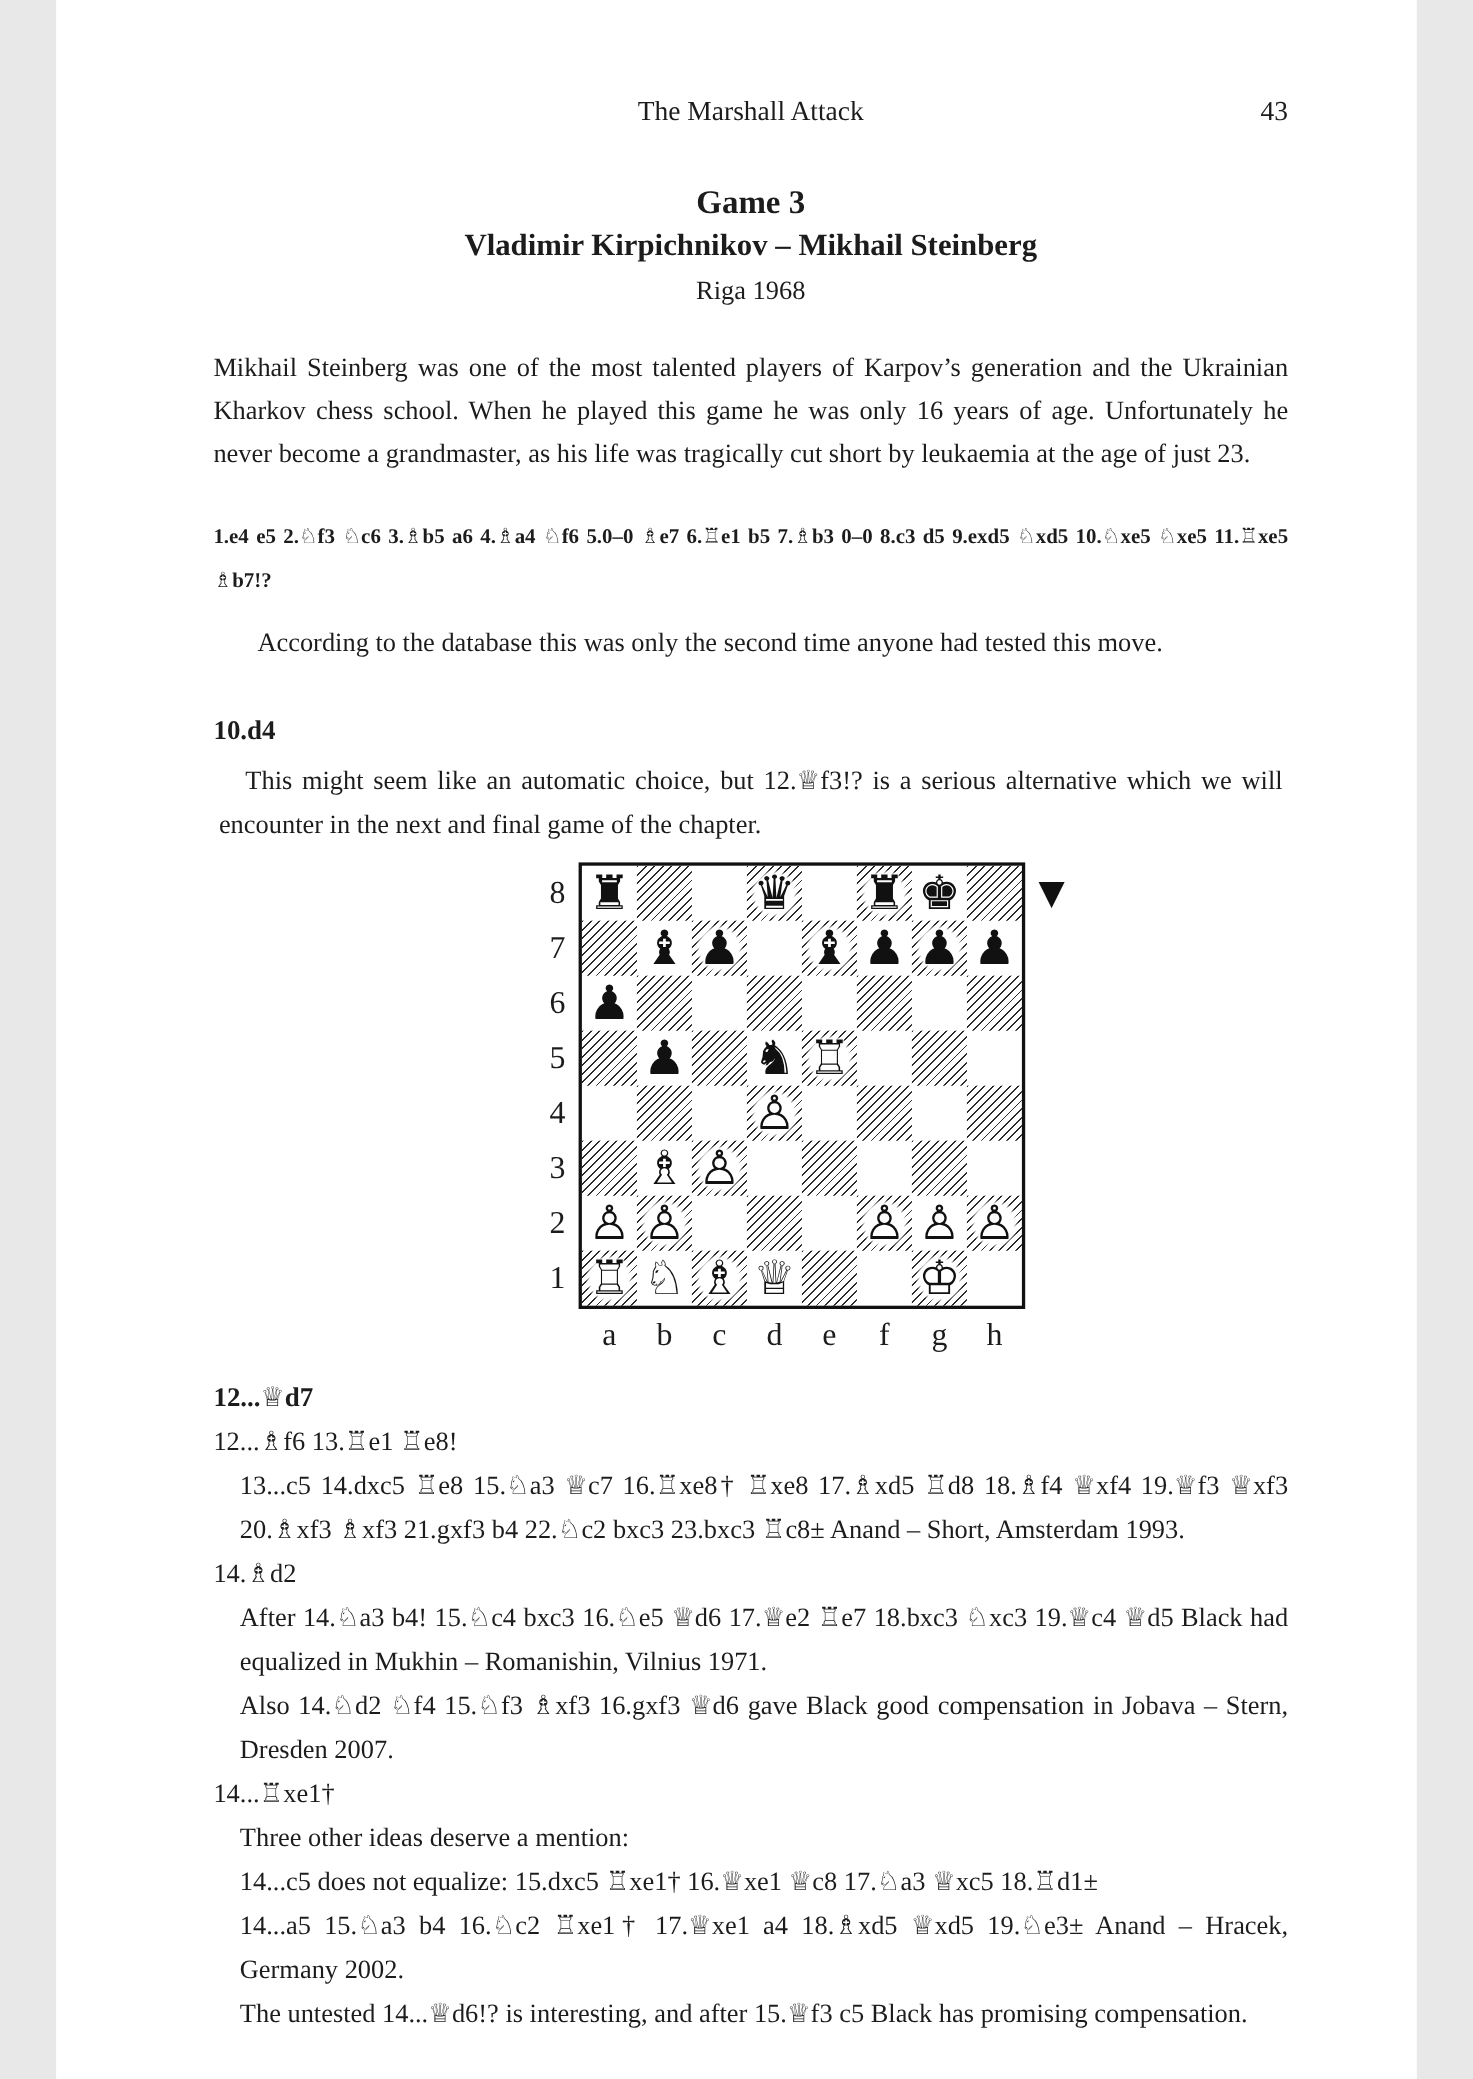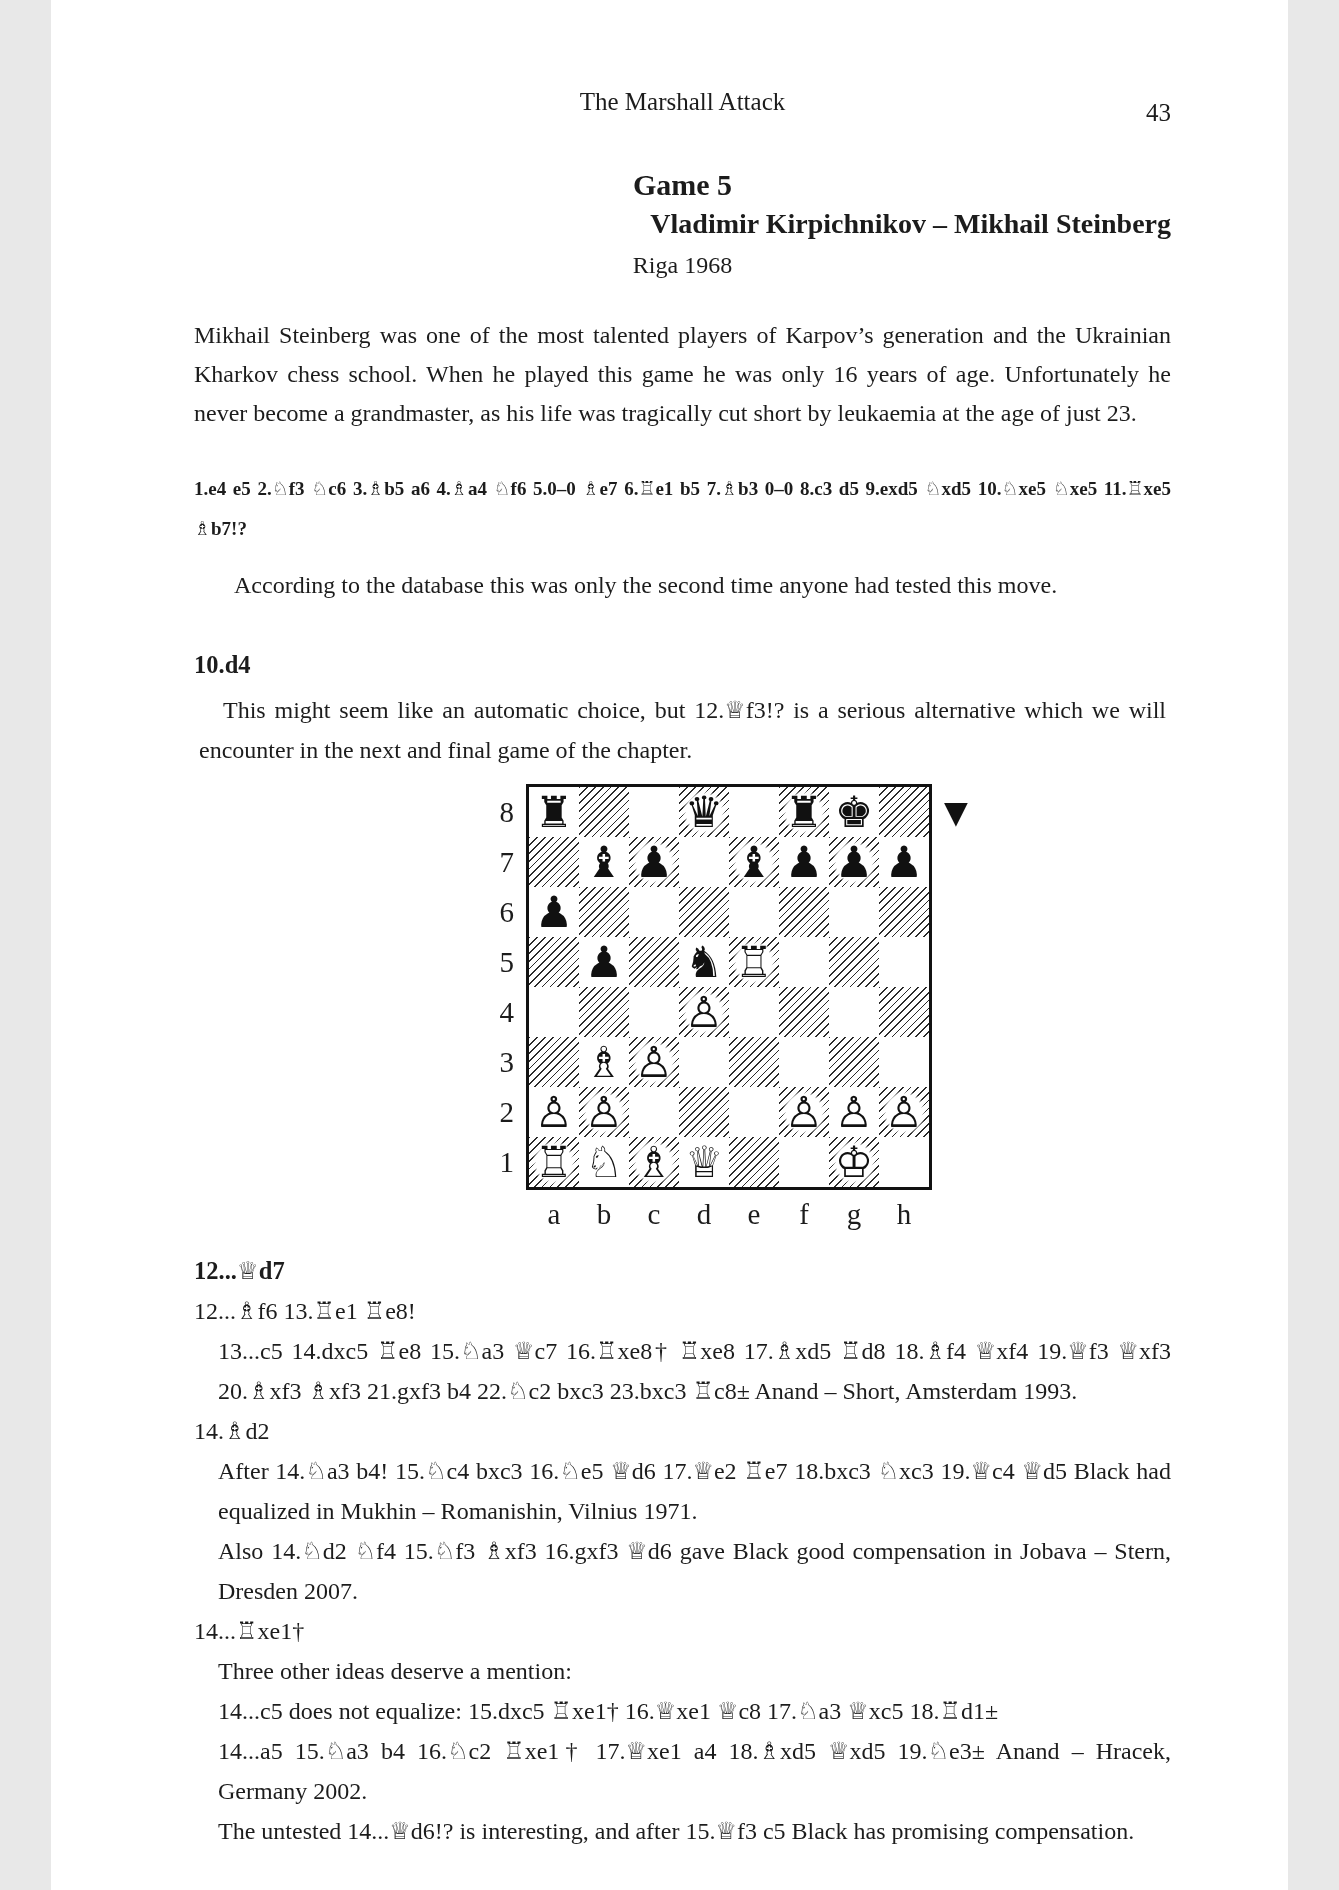--- a/index.html
+++ b/index.html
@@ -4,25 +4,25 @@
 <style>
   html,body{margin:0;padding:0;background:#e8e8e8;}
   .page{
     width:1237px;height:1890px;margin:0 auto;background:#ffffff;color:#1c1c1c;
     font-family:"Liberation Serif","DejaVu Serif","DejaVu Sans",serif;
     box-sizing:border-box;padding:88px 117px 16px 143px;overflow:hidden;position:relative;
   }
   
   .rh{position:relative;height:32px;font-size:25px;}
   .rh-title{position:absolute;left:0;right:0;text-align:center;}
-  .rh-page{position:absolute;right:0;top:11px;}
+  .rh-page{position:absolute;right:0;top:0;}
   
   .game-title{text-align:center;margin-top:48px;}
   .g-no{font-size:30px;font-weight:bold;line-height:34px;}
-  .g-players{font-size:28px;font-weight:bold;line-height:32px;margin-top:6px;text-align:right;}
+  .g-players{font-size:28px;font-weight:bold;line-height:32px;margin-top:6px;}
   .g-venue{font-size:24px;line-height:30px;margin-top:10px;}
   
   .intro{margin:36px 0 0;font-size:24px;line-height:39px;text-align:justify;}
   .mainline{margin:36px 0 0;font-size:19px;font-weight:bold;line-height:40px;text-align:justify;}
   .note{margin:16px;font-size:24px;line-height:40px;text-indent:24px;}
   .movehead{margin:40px 0 0;font-size:24.5px;font-weight:bold;line-height:40px;}
   .movehead.mh2{margin-top:20px;}
   .p-ind{margin:5px;font-size:24px;line-height:40px;text-indent:24px;text-align:justify;}
   .vline{margin:0;font-size:24px;line-height:40px;text-align:justify;}
   .vline.ind{margin-left:24px;}
@@ -48,21 +48,21 @@
 <body>
 
 <div class="page">
 
   <div class="rh">
     <div class="rh-title">The Marshall Attack</div>
     <div class="rh-page">43</div>
   </div>
 
   <div class="game-title">
-    <div class="g-no">Game 5</div>
+    <div class="g-no">Game 3</div>
     <div class="g-players">Vladimir Kirpichnikov – Mikhail Steinberg</div>
     <div class="g-venue">Riga 1968</div>
   </div>
 
   <p class="intro">Mikhail Steinberg was one of the most talented players of Karpov’s generation and the Ukrainian Kharkov chess school. When he played this game he was only 16 years of age. Unfortunately he never become a grandmaster, as his life was tragically cut short by leukaemia at the age of just 23.</p>
 
   <p class="mainline">1.e4 e5 2.♘f3 ♘c6 3.♗b5 a6 4.♗a4 ♘f6 5.0–0 ♗e7 6.♖e1 b5 7.♗b3 0–0 8.c3 d5 9.exd5 ♘xd5 10.♘xe5 ♘xe5 11.♖xe5 ♗b7!?</p>
   <p class="note">According to the database this was only the second time anyone had tested this move.</p>
 
   <p class="movehead">10.d4</p>

